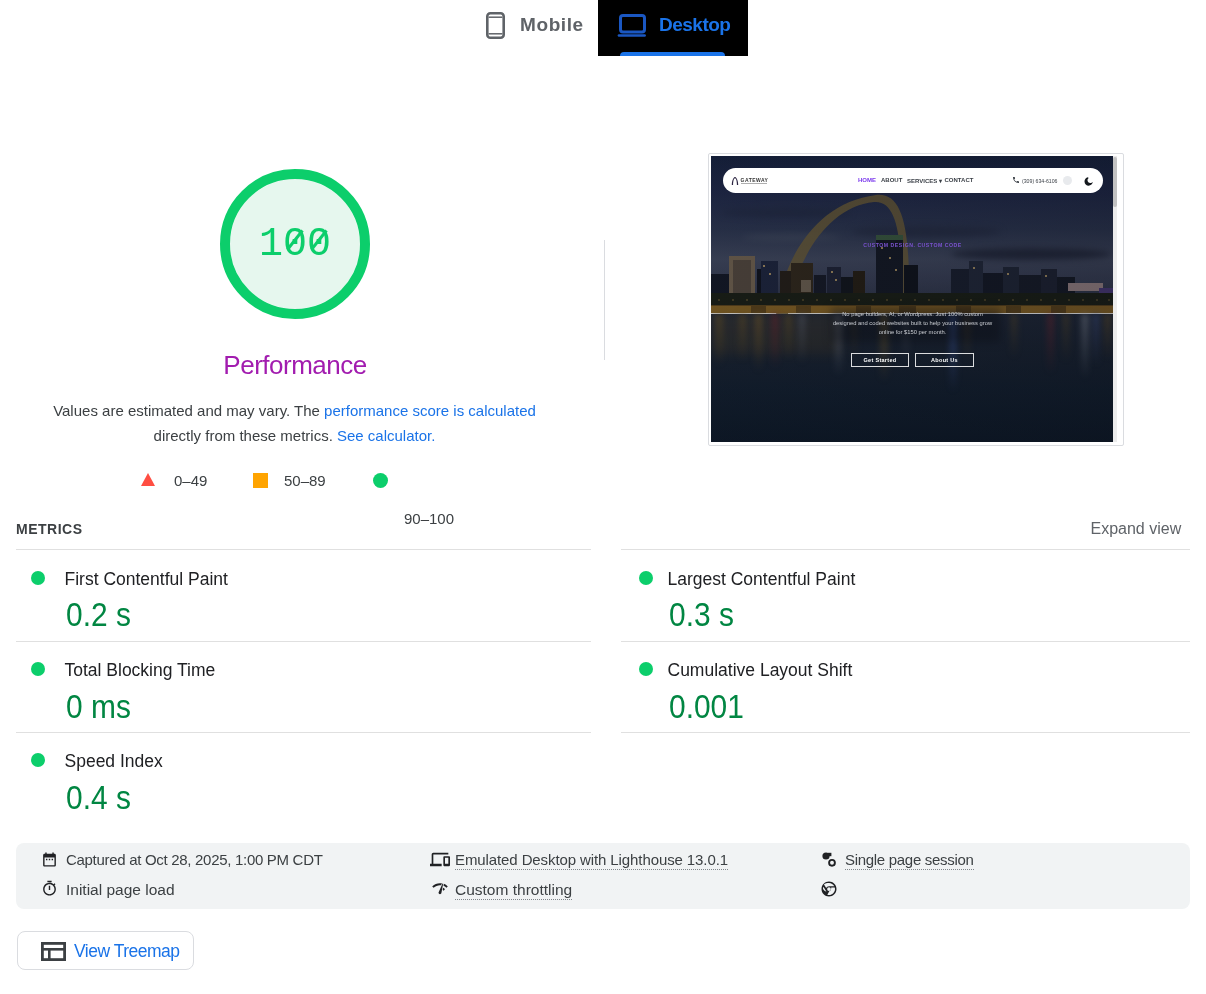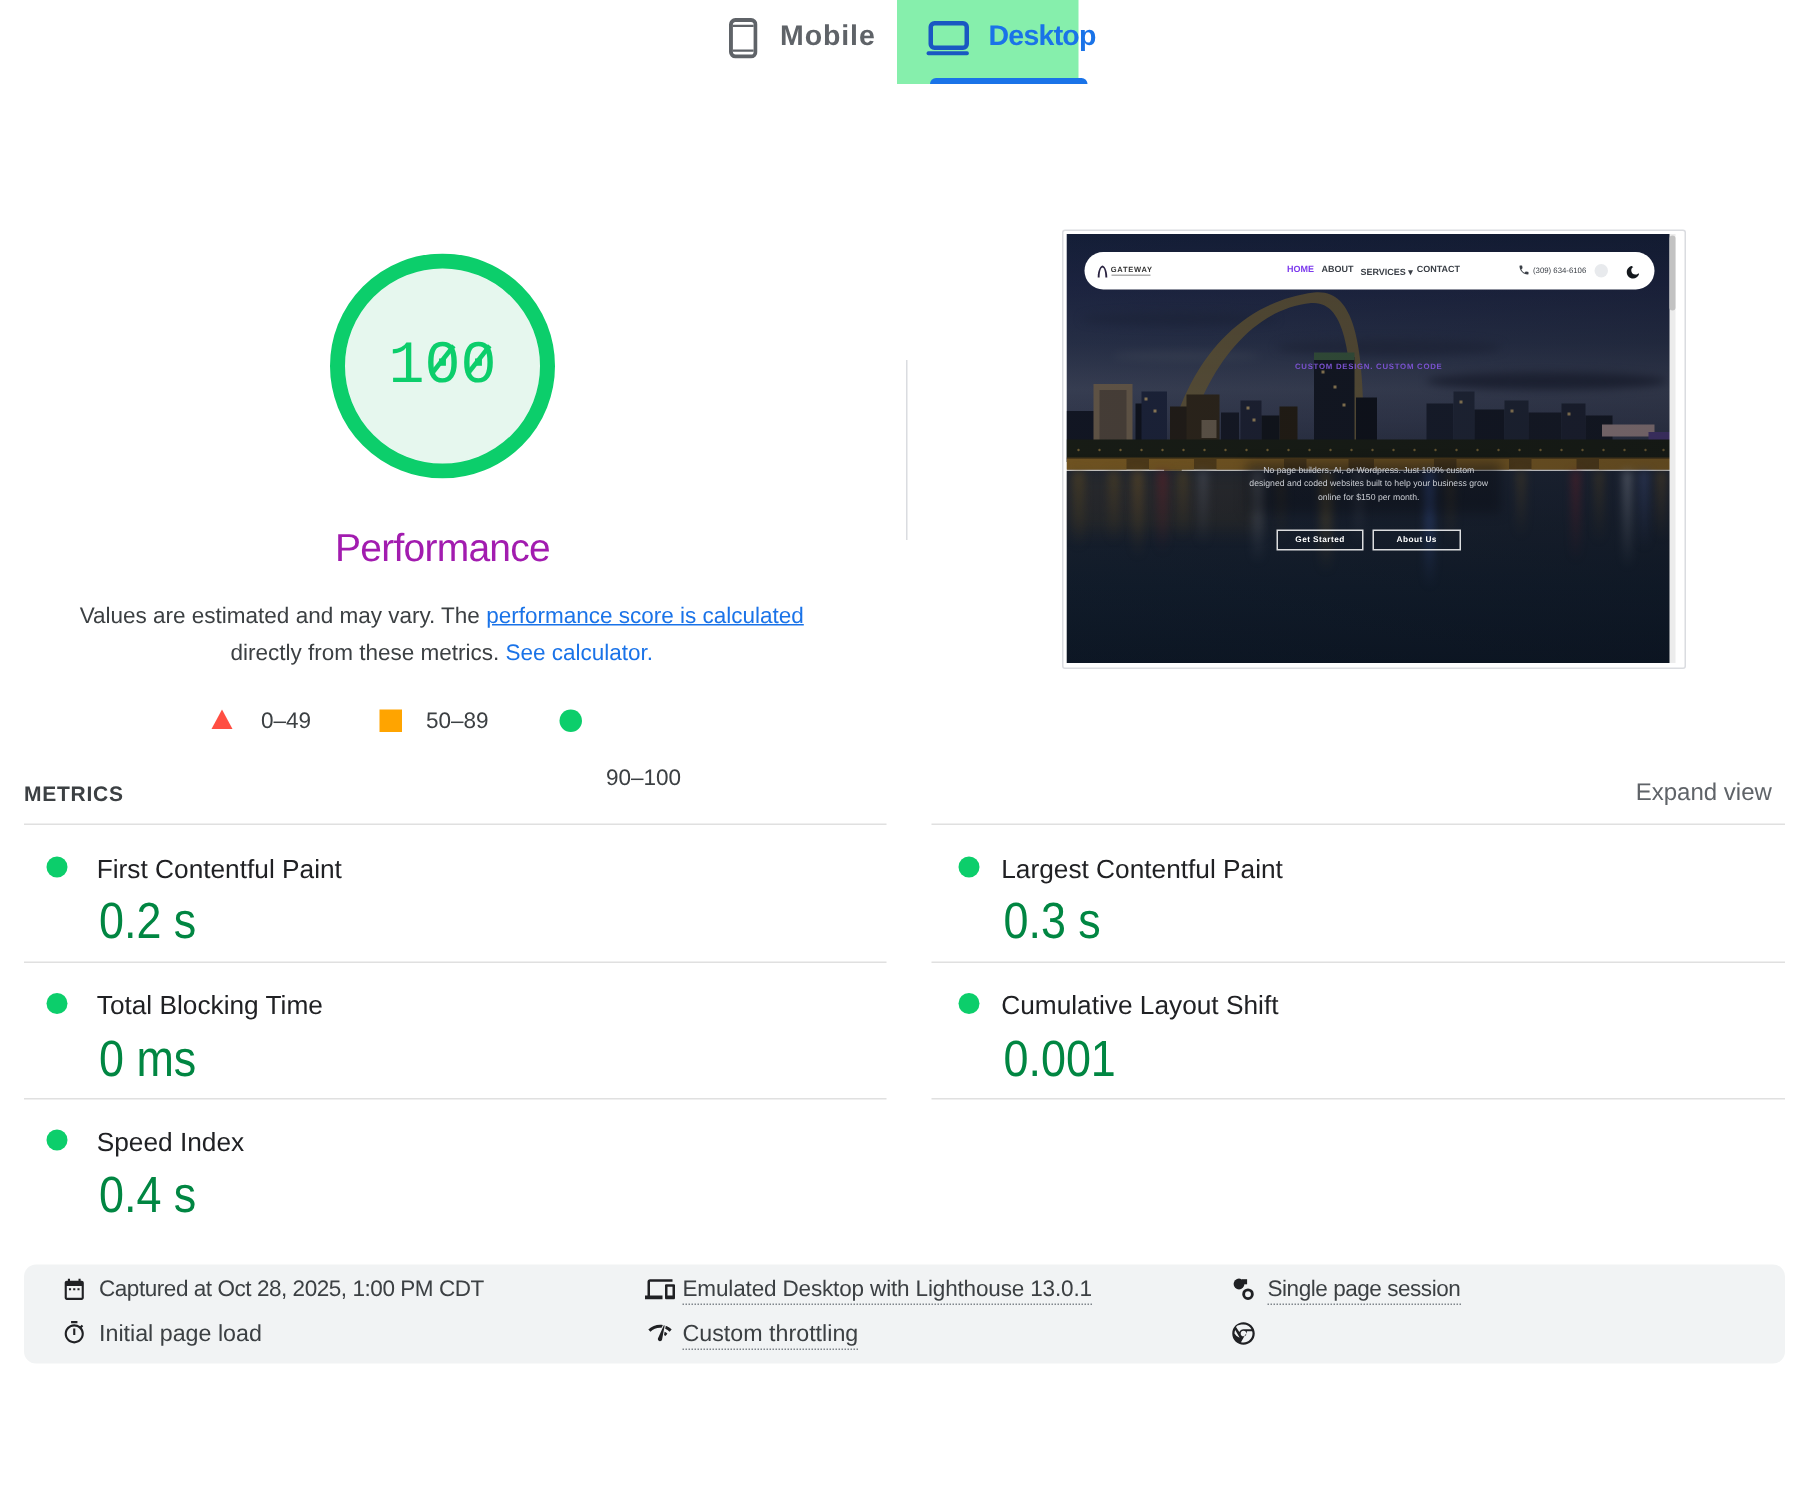--- a/index.html
+++ b/index.html
@@ -15,42 +15,42 @@
 
     <div class="abs" style="left:0;top:0;width:150px;height:56px;">
       <svg class="abs" style="left:38px;top:12px;" width="19" height="27" viewBox="0 0 19 27">
         <rect x="1.3" y="1.3" width="16.4" height="24.4" rx="3" fill="none" stroke="#5f6368" stroke-width="2.6"></rect>
         <line x1="2.6" y1="5.2" x2="16.4" y2="5.2" stroke="#5f6368" stroke-width="1.5"></line>
         <line x1="2.6" y1="21.8" x2="16.4" y2="21.8" stroke="#5f6368" stroke-width="1.5"></line>
       </svg>
       <div class="abs" style="left:72px;top:14.5px;font-size:19px;font-weight:700;line-height:1;color:#5f6368;letter-spacing:.6px;">Mobile</div>
     </div>
 
-    <div class="abs" style="left:150px;top:0;width:121px;height:56px;background:#86efac;">
+    <div class="abs" style="left:150px;top:0;width:150px;height:56px;background:#000000;">
       <svg class="abs" style="left:19px;top:14px;" width="32" height="24" viewBox="0 0 32 24">
         <rect x="3.5" y="1.5" width="24" height="16.4" rx="2.5" fill="none" stroke="#1a57c2" stroke-width="3"></rect>
         <rect x="0.7" y="20.2" width="28.2" height="2.6" rx="1.2" fill="#1a57c2"></rect>
       </svg>
       <div class="abs" style="left:61px;top:14.5px;font-size:19px;font-weight:700;line-height:1;color:#1a73e8;letter-spacing:-.5px;">Desktop</div>
       <div class="abs" style="left:22px;top:52px;width:105px;height:4px;background:#1a73e8;border-radius:4px 4px 0 0;"></div>
     </div>
   </div>
 
   <svg class="abs" style="left:220px;top:169px;" width="150" height="150" viewBox="0 0 150 150">
     <circle cx="75" cy="75" r="65" fill="#e6f7ee"></circle>
     <circle cx="75" cy="75" r="70" fill="none" stroke="#0cce6b" stroke-width="10"></circle>
     <text x="75" y="85.5" text-anchor="middle" font-family="Liberation Mono, monospace" font-size="40" fill="#0cce6b">100</text>
     <line x1="67.5" y1="80.5" x2="82.5" y2="61.5" stroke="#0cce6b" stroke-width="3"></line>
     <line x1="91.5" y1="80.5" x2="106.5" y2="61.5" stroke="#0cce6b" stroke-width="3"></line>
   </svg>
 
   <div class="abs" style="left:0;top:352.1px;width:590px;text-align:center;font-size:26px;line-height:1;letter-spacing:-.5px;color:#a21caf;">Performance</div>
 
   <div class="abs" style="left:0;top:397.5px;width:589px;text-align:center;font-size:15px;line-height:25px;color:#3c4043;">
-    Values are estimated and may vary. The <span style="color:#1a73e8;text-decoration:underline;">performance score is calculated</span><br>
+    Values are estimated and may vary. The <span style="color:#1a73e8;">performance score is calculated</span><br>
     directly from these metrics. <span style="color:#1a73e8;">See calculator.</span>
   </div>
 
   <div class="abs" style="left:0;top:469.5px;width:596px;height:22px;">
     <div class="abs" style="left:141px;top:3.5px;width:0;height:0;border-left:7px solid transparent;border-right:7px solid transparent;border-bottom:13.5px solid #ff4e42;"></div>
     <div class="abs" style="left:174px;top:0;font-size:15px;color:#3c4043;line-height:22px;">0–49</div>
     <div class="abs" style="left:252.5px;top:3px;width:15px;height:15px;background:#ffa400;"></div>
     <div class="abs" style="left:284px;top:0;font-size:15px;color:#3c4043;line-height:22px;">50–89</div>
     <div class="abs" style="left:372.5px;top:3px;width:15px;height:15px;border-radius:50%;background:#0cce6b;"></div>
     <div class="abs" style="left:404px;top:0;font-size:15px;color:#3c4043;line-height:22px;margin-top:38px;">90–100</div>
@@ -268,14 +268,22 @@
   <svg class="abs" style="left:821px;top:850.5px;" width="17" height="17" viewBox="0 0 17 17">
     <circle cx="5" cy="5" r="3.6" fill="#202124"></circle>
     <rect x="7" y="1.8" width="3.4" height="3.4" fill="#202124"></rect>
     <circle cx="11" cy="11.8" r="2.9" fill="none" stroke="#202124" stroke-width="1.9"></circle>
   </svg>
   <div class="abs" style="left:845px;top:851.9px;font-size:15px;line-height:1;letter-spacing:-.3px;color:#3c4043;border-bottom:1px dotted #80868b;padding-bottom:2px;">Single page session</div>
   <svg class="abs" style="left:820px;top:879.5px;" width="18" height="18" viewBox="0 0 24 24">
     <path fill="#202124" d="M12 2C6.48 2 2 6.48 2 12s4.48 10 10 10 10-4.48 10-10S17.52 2 12 2zm0 2c3.06 0 5.74 1.72 7.09 4.25H12c-1.65 0-3.09 1-3.7 2.44L5.33 6.12C6.8 4.21 9.25 4 12 4zM4 12c0-1.1.22-2.15.63-3.1l3.95 6.84A8 8 0 0 1 4 12zm8 8c-.77 0-1.51-.11-2.21-.31L13.5 13c.89-.41 1.5-1.3 1.5-2.35 0-.23-.03-.45-.08-.65h4.7c.25.63.38 1.3.38 2 0 4.42-3.58 8-8 8zm0-5.5a2.5 2.5 0 1 1 0-5 2.5 2.5 0 0 1 0 5z"></path>
   </svg>
 
+  <div class="abs" style="left:17px;top:931px;width:175px;height:37px;border:1px solid #dadce0;border-radius:8px;background:#fff;">
+    <svg class="abs" style="left:23px;top:10px;" width="25" height="19" viewBox="0 0 25 19">
+      <rect x="1.4" y="1.4" width="22.2" height="16.2" fill="none" stroke="#3c4043" stroke-width="2.8"></rect>
+      <line x1="2" y1="7.3" x2="23" y2="7.3" stroke="#3c4043" stroke-width="2.6"></line>
+      <line x1="8.3" y1="7.3" x2="8.3" y2="17" stroke="#3c4043" stroke-width="2.6"></line>
+    </svg>
+    <div class="abs" style="left:56px;top:10.5px;font-size:17.5px;line-height:1;letter-spacing:-.5px;color:#1a73e8;">View Treemap</div>
+  </div>
 
 </div>
 
 </body></html>

